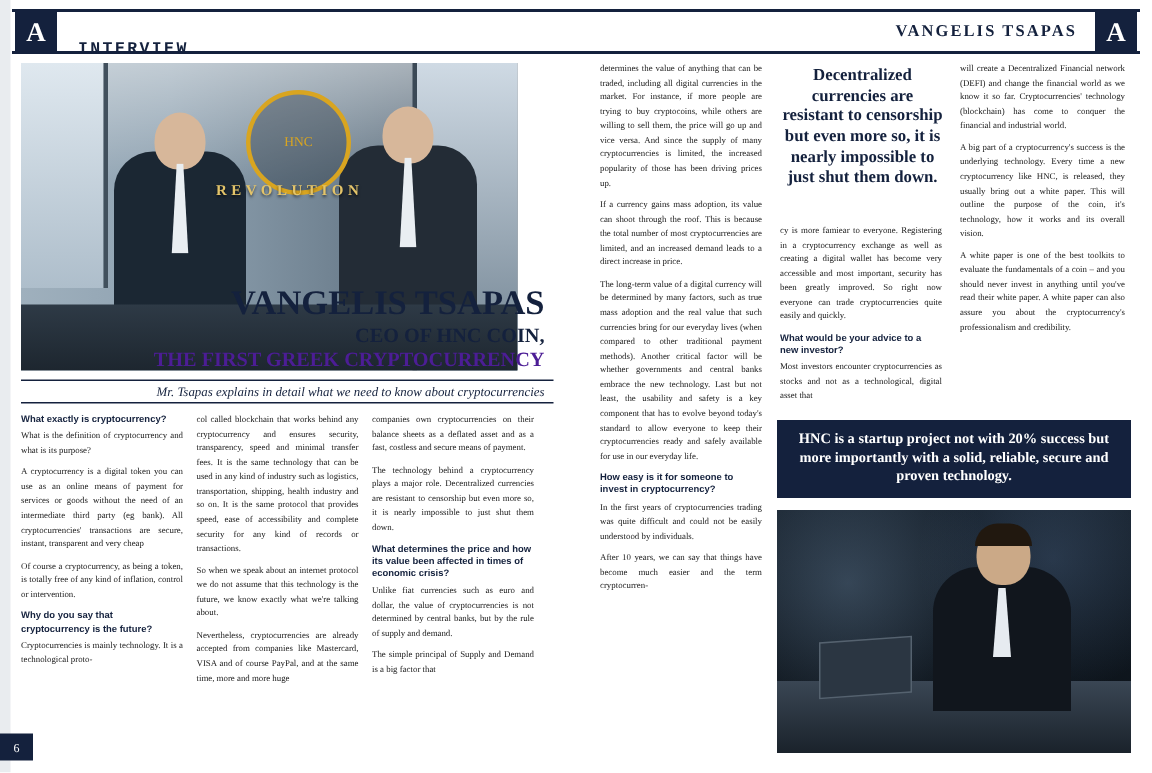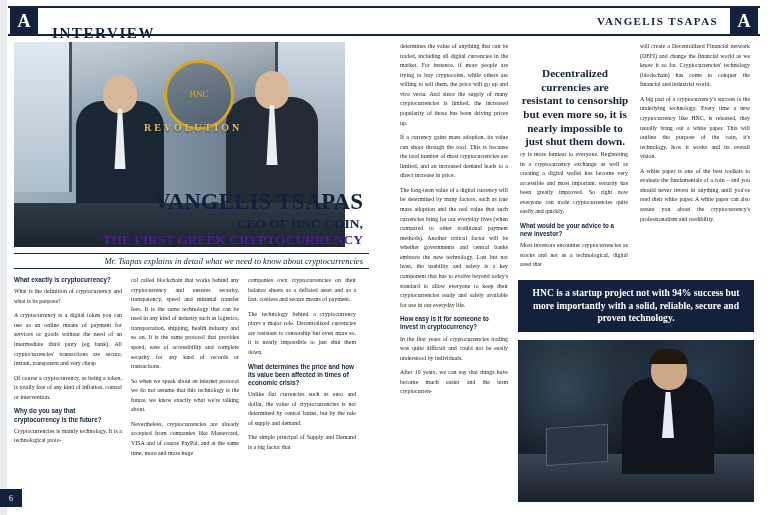--- a/index.html
+++ b/index.html
@@ -30,25 +30,25 @@
     color: #ffffff;
     display: flex; align-items: center; justify-content: center;
     font-family: "Liberation Serif", serif;
     font-size: 18px;
     font-weight: bold;
     margin-left: 2px;
   }
   .logo-box.right { margin-left: 0; margin-right: 2px; }
   .header-title {
     margin-left: 14px;
-    font-size: 15px;
+    font-size: 11px;
     font-weight: bold;
     letter-spacing: 1.6px;
     color: #14213d;
-    font-family: Liberation Serif, serif;
+    font-family: Liberation Mono, monospace;
     margin-top: 24px;
   }
   .header-right {
     margin-left: auto;
     display: flex;
     align-items: center;
     gap: 12px;
   }
   .header-right .name {
     font-size: 11px;
@@ -214,21 +214,20 @@
   .pullquote {
     position: absolute;
     left: 520px; top: 44px;
     width: 110px;
     font-family: "Liberation Serif", serif;
     font-weight: bold;
     font-size: 11.2px;
     line-height: 1.22;
     color: #14213d;
     text-align: center;
-    margin-top: 23px;
   }
 
   
   .highlight {
     position: absolute;
     left: 518px; top: 280px;
     width: 236px; height: 52px;
     background: #14213d;
     color: #ffffff;
     display: flex; align-items: center; justify-content: center;
@@ -384,21 +383,21 @@
       <p>Most investors encounter cryptocurrencies as stocks and not as a technological, digital asset that</p>
     </div>
   <div class="col c6">
       <p>will create a Decentralized Financial network (DEFI) and change the financial world as we know it so far. Cryptocurrencies' technology (blockchain) has come to conquer the financial and industrial world.</p>
       <p>A big part of a cryptocurrency's success is the underlying technology. Every time a new cryptocurrency like HNC, is released, they usually bring out a white paper. This will outline the purpose of the coin, it's technology, how it works and its overall vision.</p>
       <p>A white paper is one of the best toolkits to evaluate the fundamentals of a coin – and you should never invest in anything until you've read their white paper. A white paper can also assure you about the cryptocurrency's professionalism and credibility.</p>
     </div>
 
   <div class="pullquote">Decentralized currencies are resistant to censorship but even more so, it is nearly impossible to just shut them down.</div>
 
-  <div class="highlight">HNC is a startup project not with 94% success but more importantly with a solid, reliable, secure and proven technology.</div>
+  <div class="highlight">HNC is a startup project not with 20% success but more importantly with a solid, reliable, secure and proven technology.</div>
 
   <div class="photo2">
     <div class="bg-blur"></div>
     <div class="desk"></div>
     <div class="laptop"></div>
     <div class="man-body"></div>
     <div class="man-shirt"></div>
     <div class="man-head"></div>
     <div class="man-hair"></div>
   </div>

